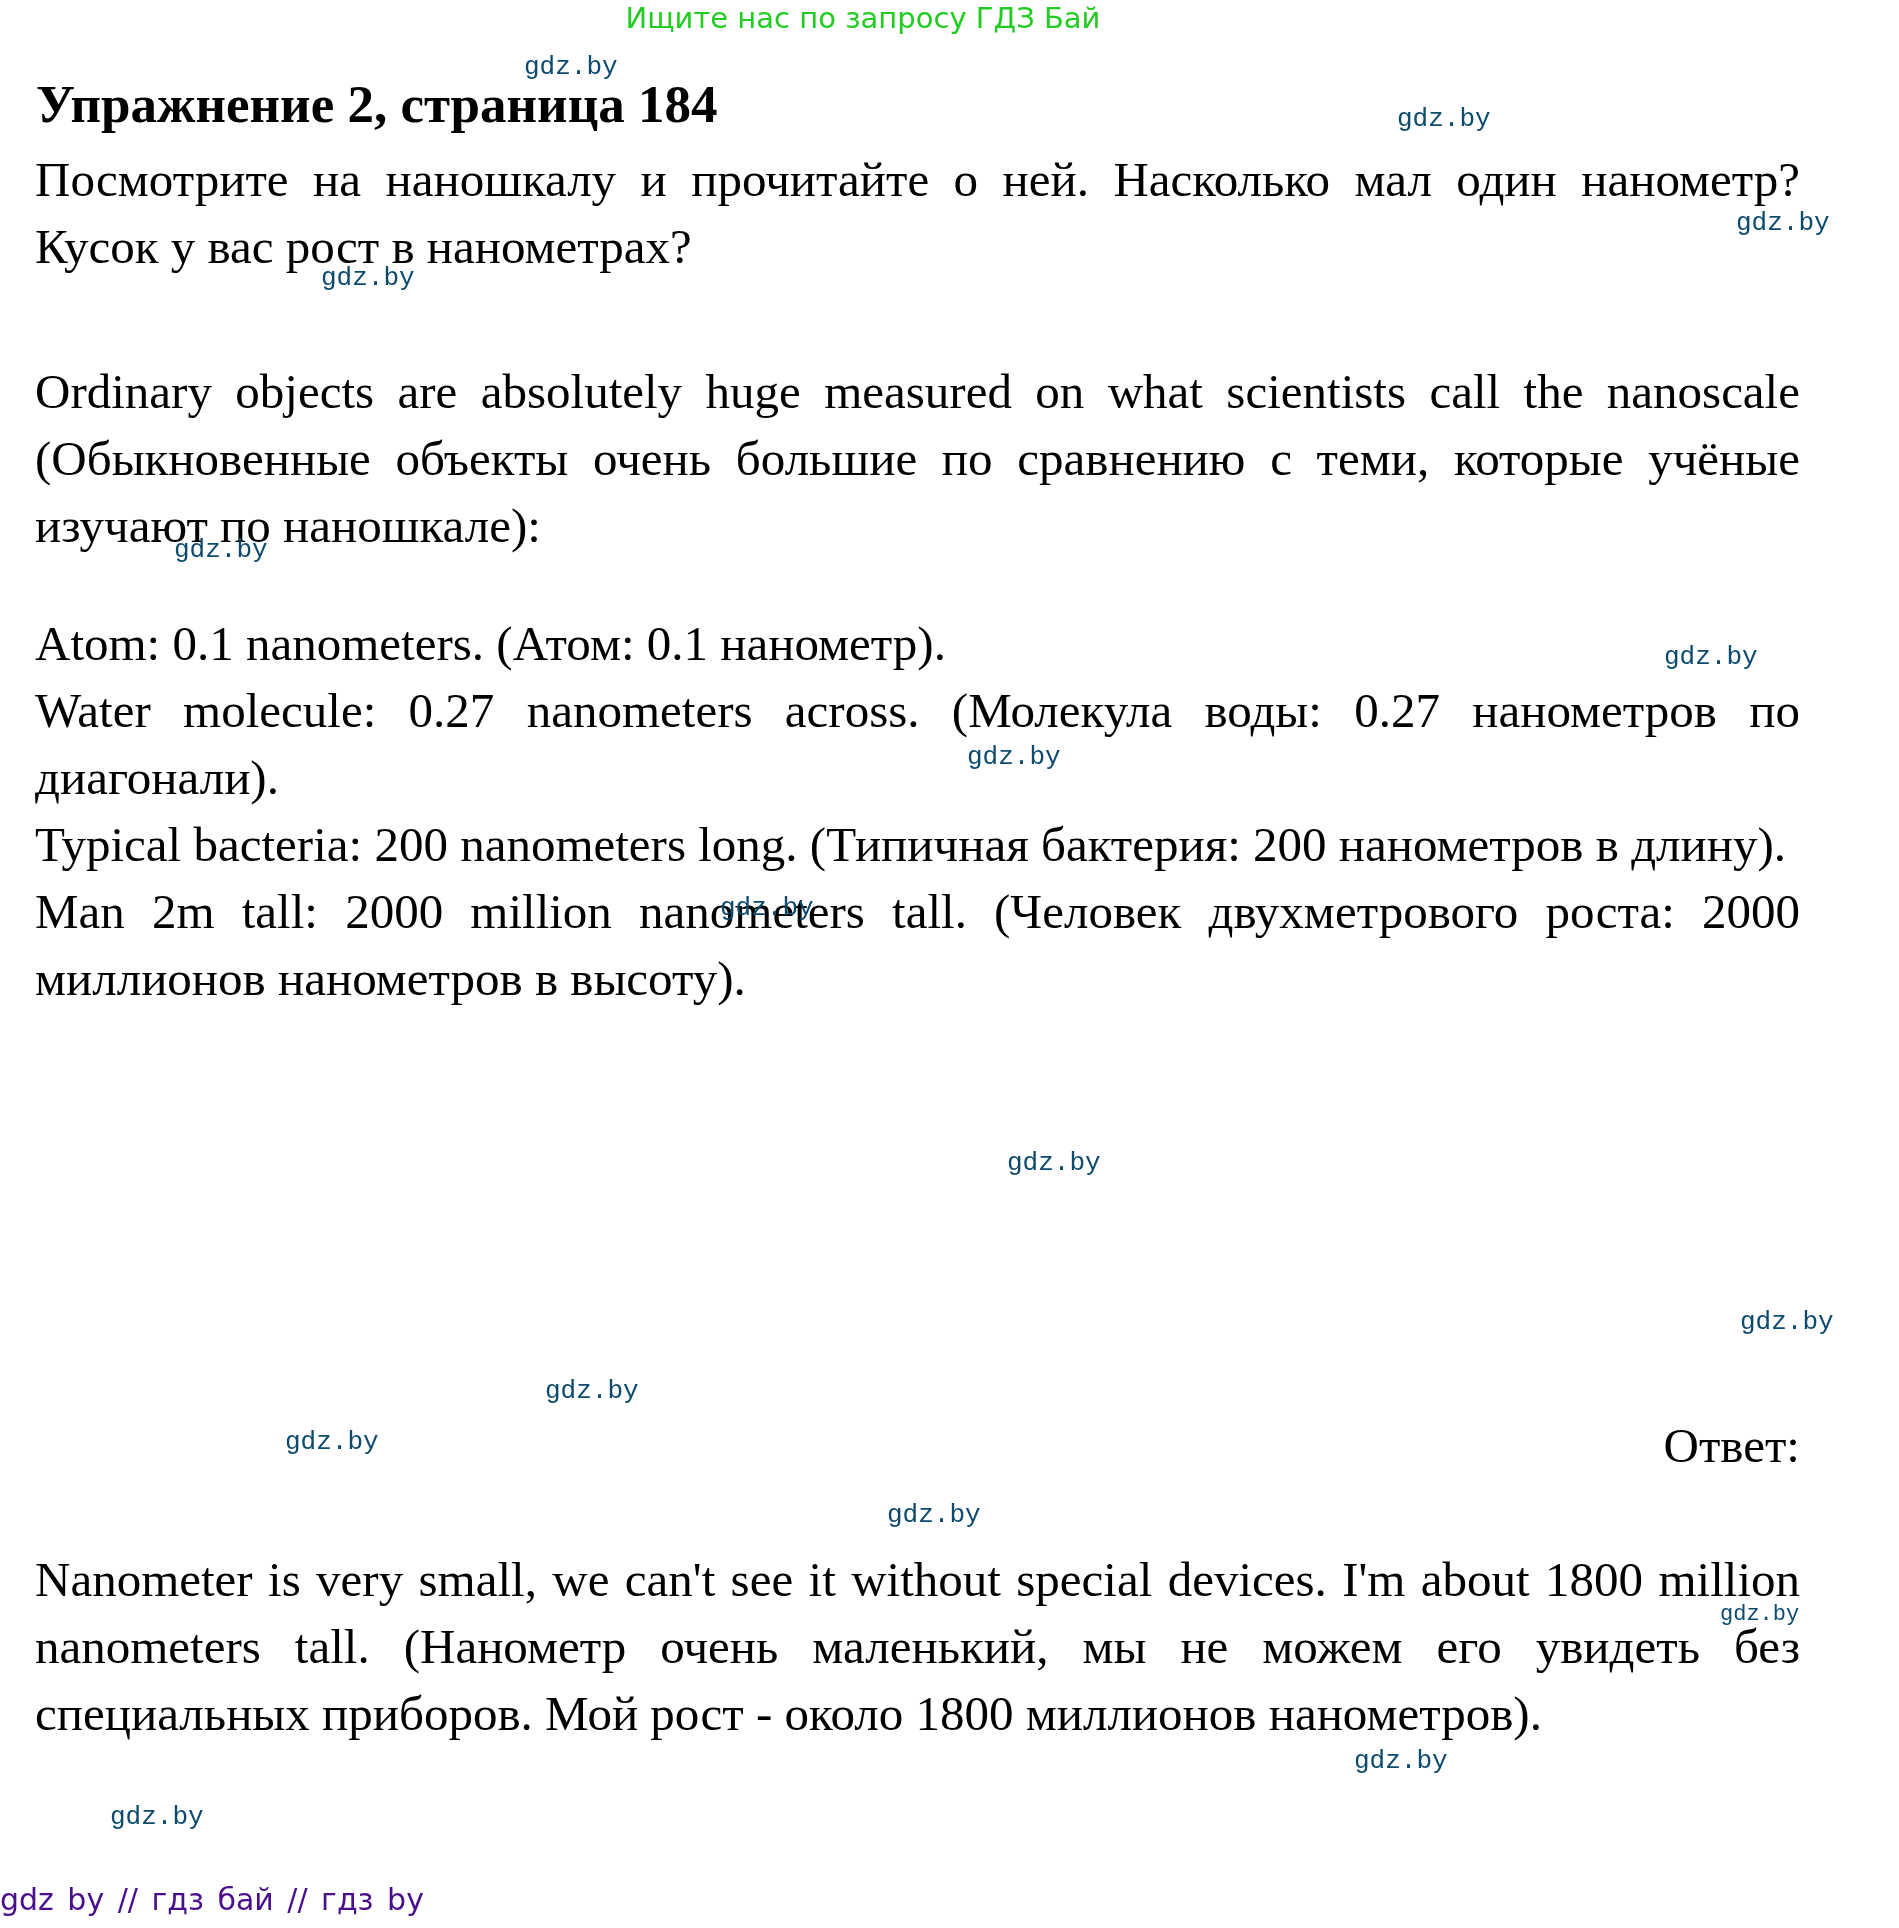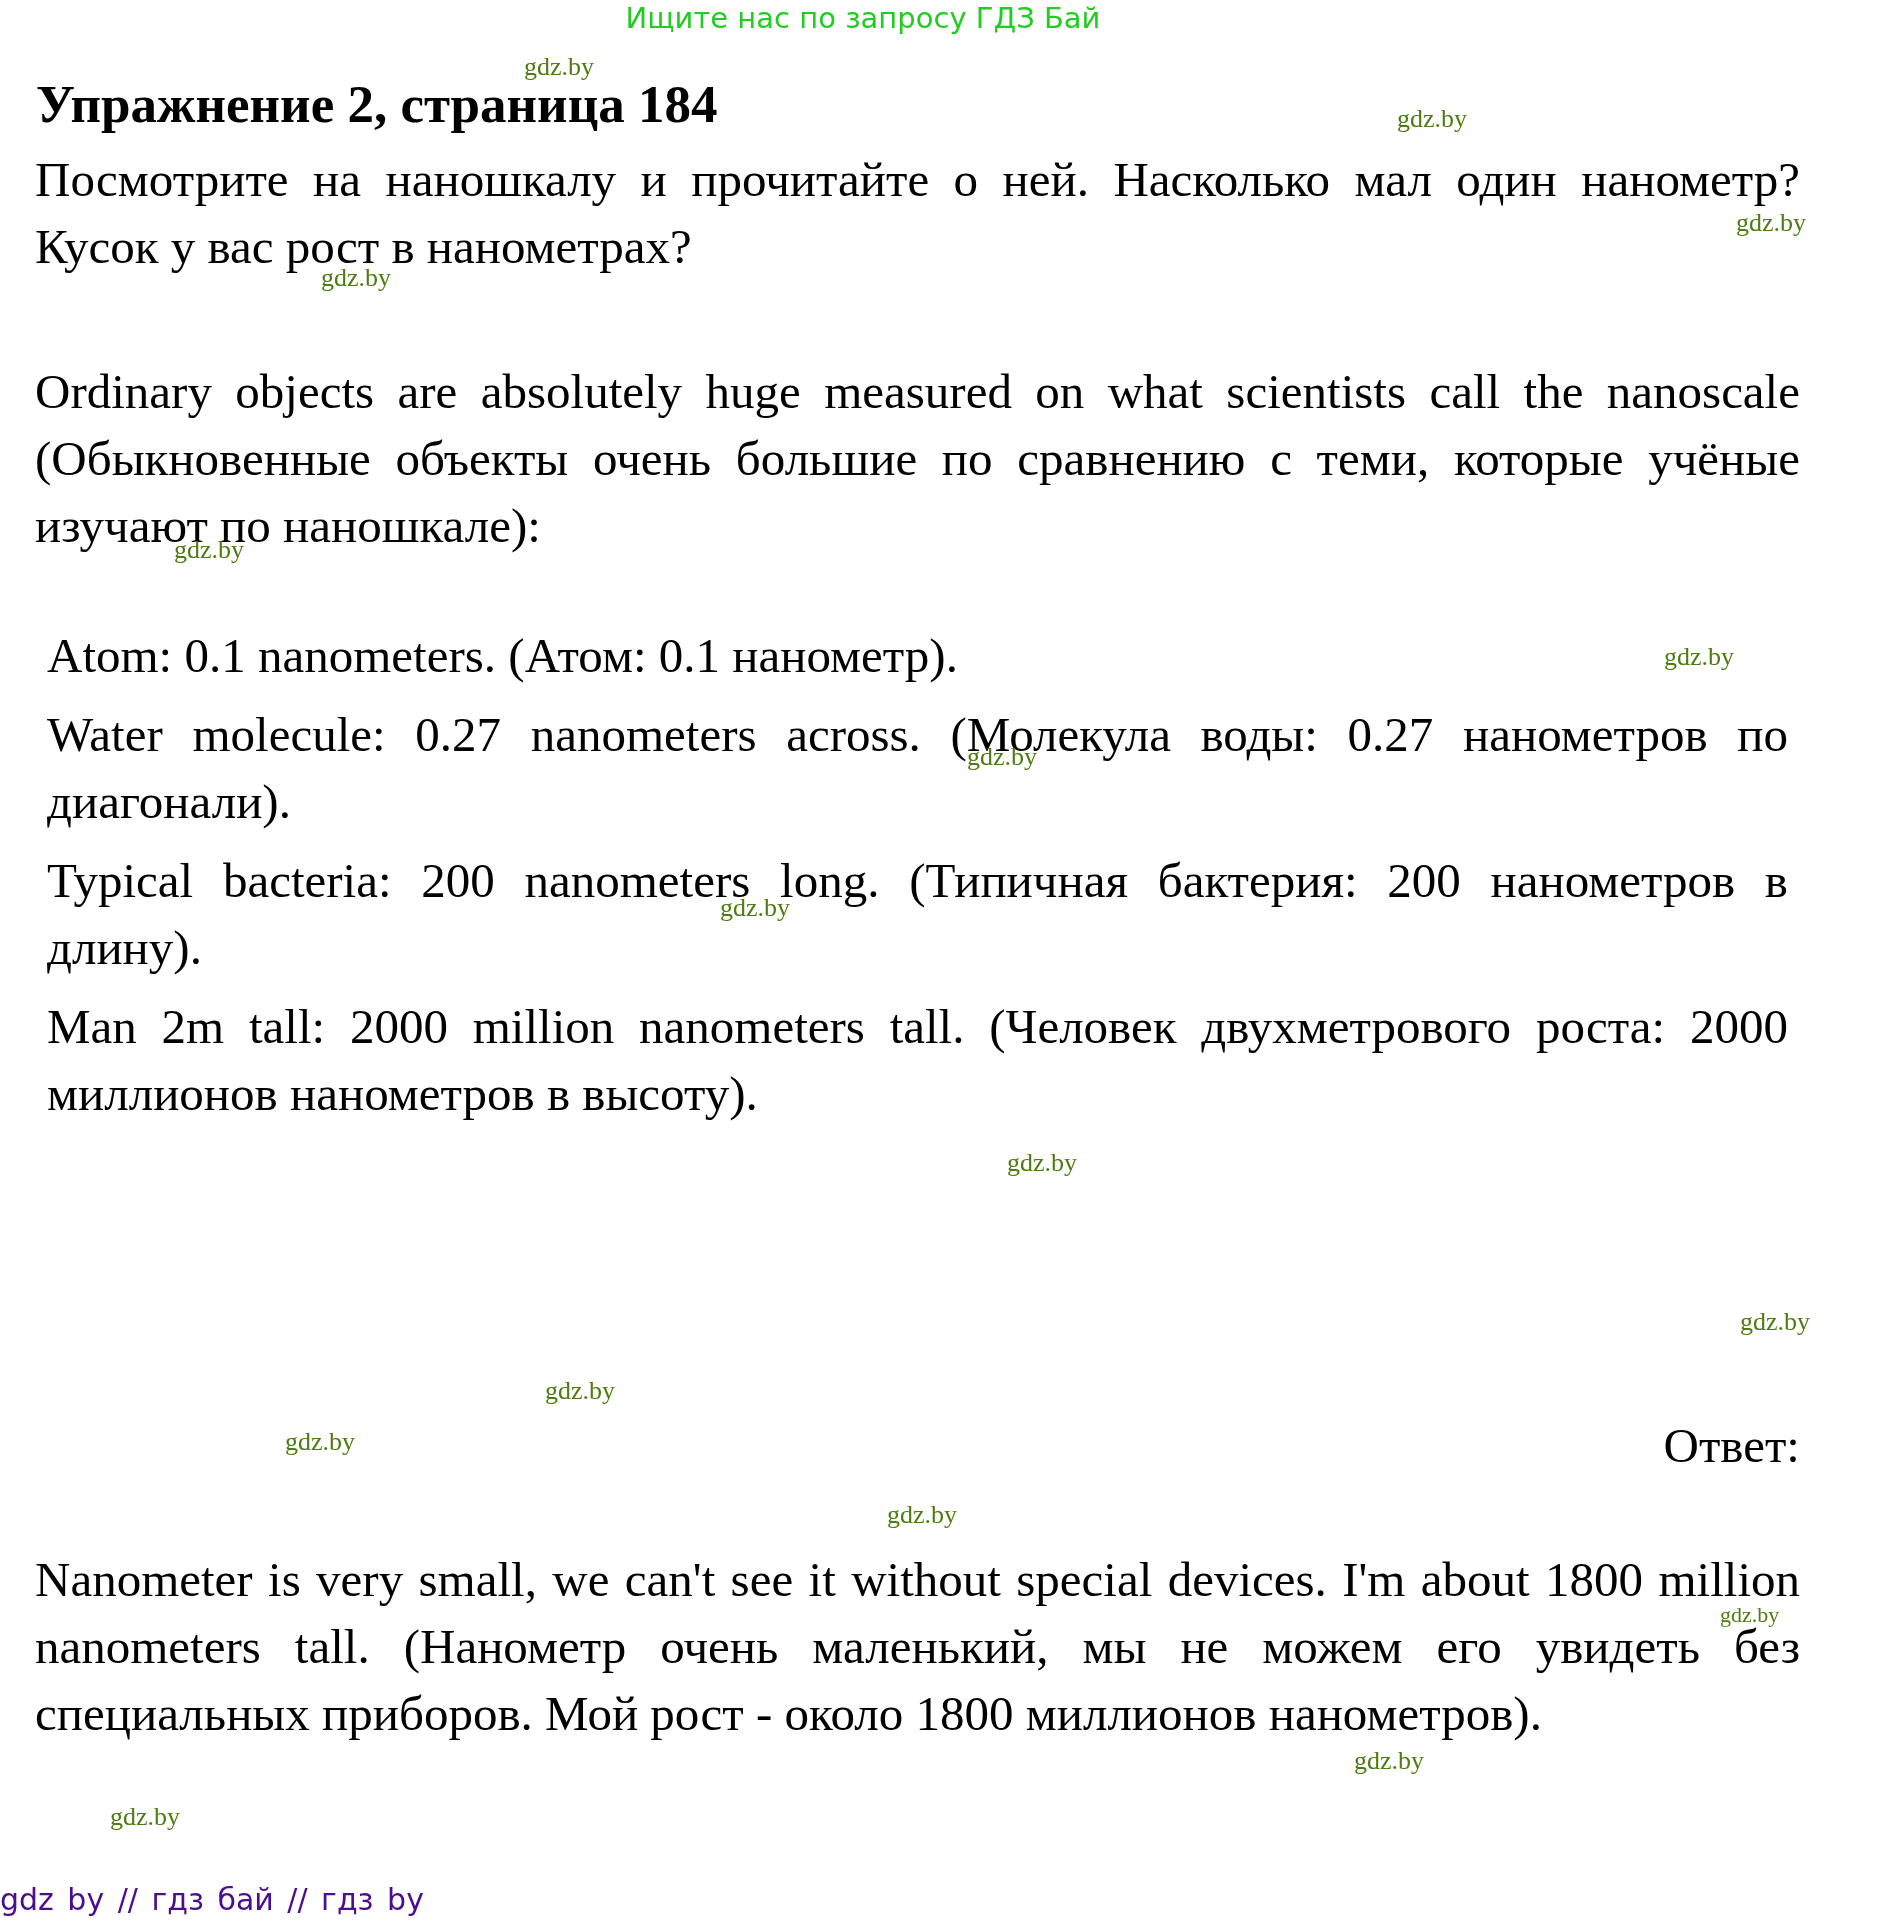--- a/index.html
+++ b/index.html
@@ -6,23 +6,23 @@
   body { width:1899px; height:1928px; position:relative; overflow:hidden; }
   .top-banner { position:absolute; top:0; left:0; width:1726px; text-align:center;
     font-family:"DejaVu Sans", sans-serif; font-size:29px; color:#22cc22; line-height:36px; }
   .footer { position:absolute; top:1880px; left:0; width:1899px; text-align:left;
     font-family:"DejaVu Sans", sans-serif; font-size:30px; color:#4b0f8c; line-height:40px; word-spacing:4px; }
   .title { position:absolute; left:36px; top:72px; font-family:"Liberation Serif", serif;
     font-weight:bold; font-size:53px; line-height:64px; color:#000; margin:0;text-align:right; }
   .text { position:absolute; left:35px; width:1765px; font-family:"Liberation Serif", serif;
     font-size:49px; line-height:67px; color:#000; text-align:justify; margin:0; }
   .text.nojust { text-align:right; }
-  .wm { position:absolute; font-family:Liberation Serif, serif; font-size:26px; color:#4d7c0f; line-height:30px; }
+  .wm { position:absolute; font-family:Liberation Mono, monospace; font-size:26px; color:#0c4a6e; line-height:30px; }
   .wm.small { font-size:22px; }
-  .list p { margin:12px; text-align:justify; text-align-last:left; }
+  .list p { margin:0; text-align:justify; text-align-last:left; }
 </style>
 </head>
 <body>
 
 <div class="top-banner">Ищите нас по запросу ГДЗ Бай</div>
 
 <h1 class="title">Упражнение 2, страница 184</h1>
 
 <p class="text" style="top:146px;">Посмотрите на наношкалу и прочитайте о ней. Насколько мал один нанометр? Кусок у вас рост в нанометрах?</p>
 

